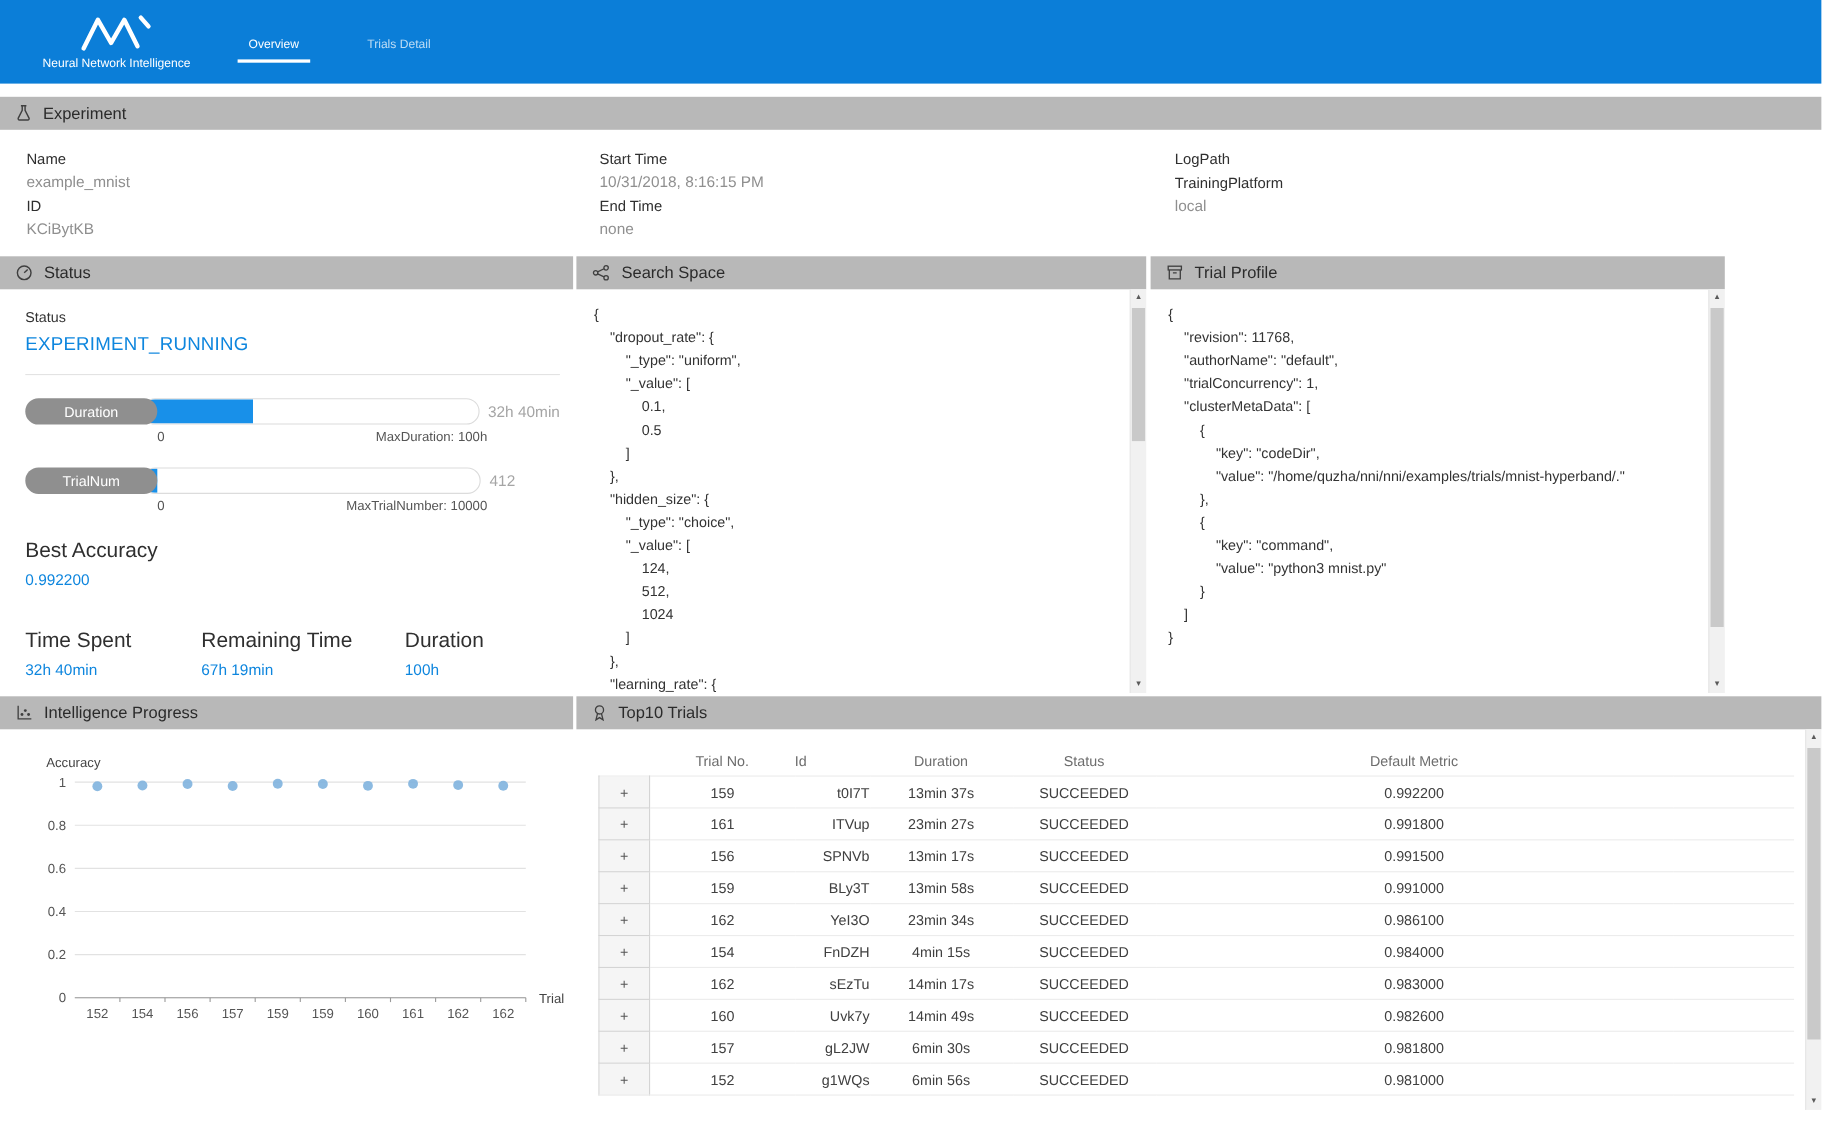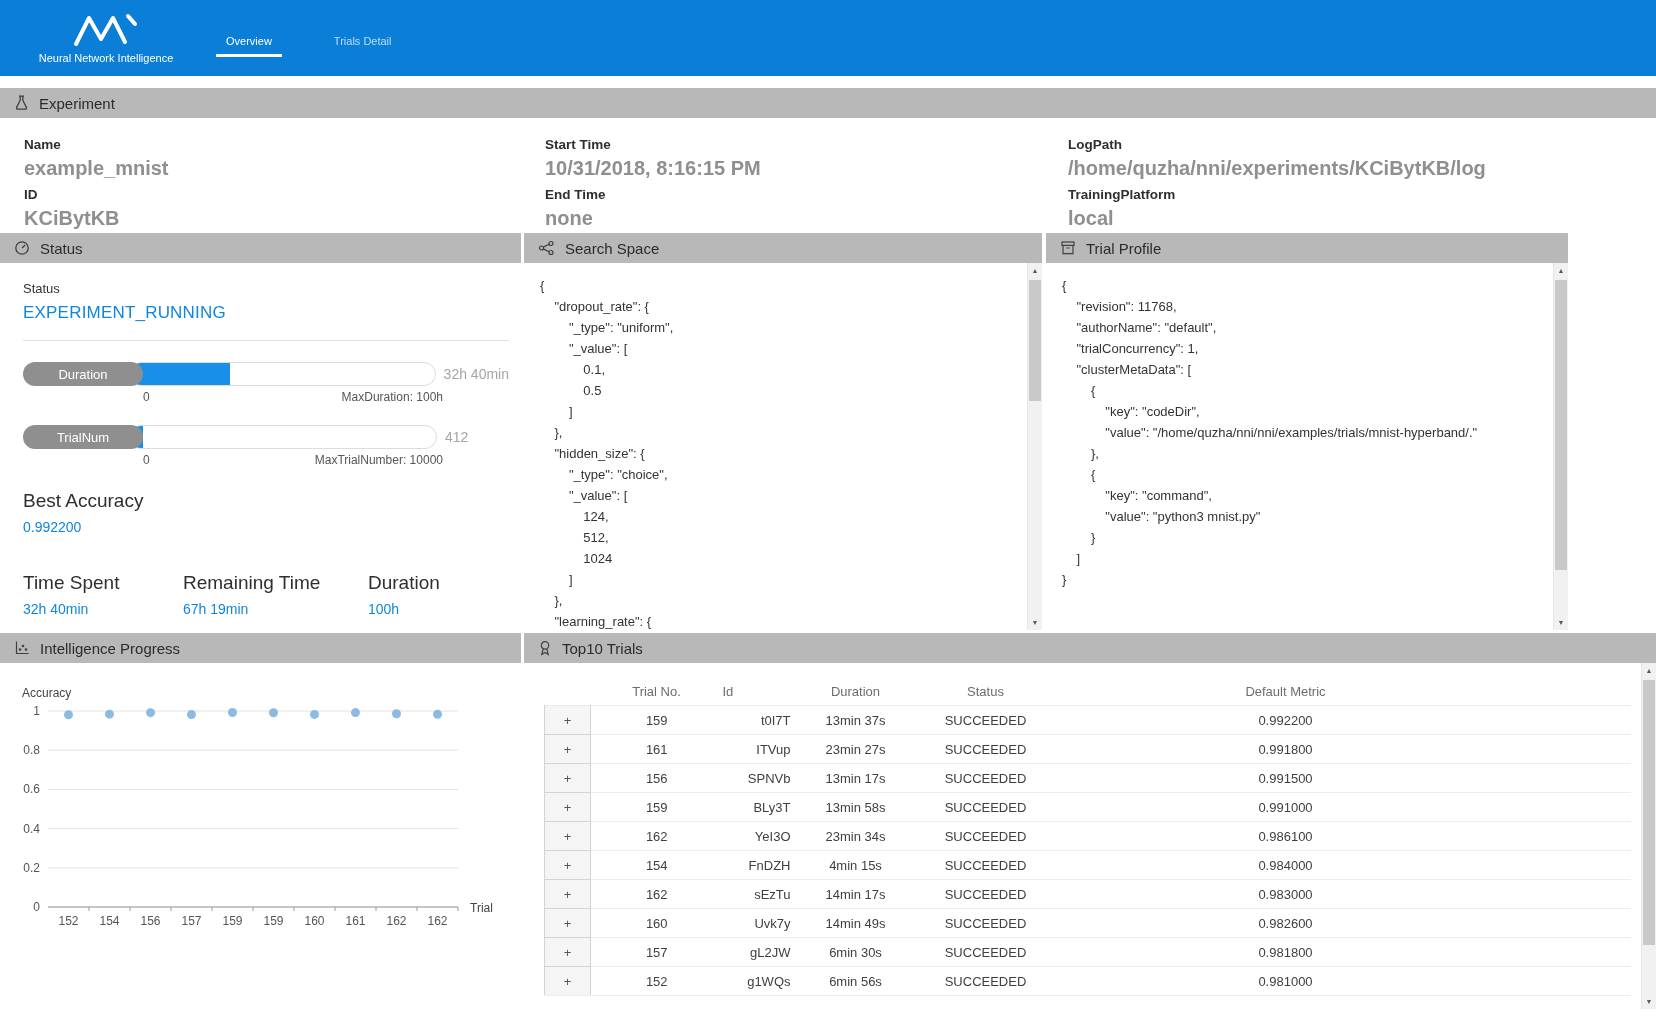--- a/index.html
+++ b/index.html
@@ -30,23 +30,23 @@
   .panel { position: absolute; background: #fff; }
   .panel-header {
     height: 30px; background: var(--gray-header, #b8b8b8);
     display: flex; align-items: center; gap: 10px; padding: 0 0 0 14px;
   }
   .panel-title { font-size: 15px; color: #2b2b2b; }
   .icon { display: flex; align-items: center; }
 
   
   #experiment-panel { top: 88px; left: 0; width: 1656px; height: 143px; }
-  .exp-grid { display: grid; grid-template-columns: 521px 523px 1fr; padding: 12px 0 0 24px; font-weight: bold; }
+  .exp-grid { display: grid; grid-template-columns: 521px 523px 1fr; padding: 12px 0 0 24px; }
   .f-label { font-size: 13.5px; color: #2f2f2f; margin: 7px 0 5px; }
-  .f-value { font-size: 20px; color: #8f8f8f; margin: 0 0 3px; }
+  .f-value { font-size: 14px; color: #8f8f8f; margin: 0 0 3px; }
 
   
   #status-panel { top: 233px; left: 0; width: 521px; height: 397px; }
   .status-body { padding: 18px 12px 0 23px; }
   .status-top { border-bottom: 1px solid #e3e3e3; padding-bottom: 17px; }
   .status-field-label { font-size: 13px; color: #333; }
   .status-value { font-size: 17px; color: var(--accent, #0e86de); margin-top: 7px; letter-spacing: 0.2px; }
   .pbar { display: flex; align-items: center; margin-top: 21px; }
   .pchip {
     width: 120px; height: 24px; background: #8f8f8f; color: #fff; font-size: 13px;
@@ -83,21 +83,21 @@
   }
   .vs-btn { height: 15px; flex: none; display: flex; align-items: center; justify-content: center; font-size: 7px; color: #5a5a5a; cursor: pointer; }
   .vs-track { flex: 1; position: relative; }
   .vs-thumb { position: absolute; left: 1px; right: 1px; background: #c9c9c9; cursor: pointer; }
   .thumb-a { top: 2px; height: 36%; }
   .thumb-b { top: 2px; height: 86%; }
   .thumb-c { top: 2px; height: 84%; }
 
   
   #opt-panel { top: 633px; left: 0; width: 521px; height: 376px; }
-  .chart-body { padding: 22px 0 0 0; }
+  .chart-body { padding: 22px 0 0 20px; }
   .tick { font-size: 12px; fill: #555; font-family: "Liberation Sans", sans-serif; }
   .axis-label { font-size: 12px; fill: #444; font-family: "Liberation Sans", sans-serif; }
 
   
   #top-panel { top: 633px; left: 524px; width: 1132px; height: 376px; }
   .table-wrap { padding: 16px 26px 0 20px; }
   table.trials { border-collapse: collapse; table-layout: fixed; width: 1086px; font-size: 13px; }
   table.trials th { font-weight: normal; color: #6d6d6d; padding: 5px 0 6px; }
   table.trials td { padding: 3px 0; border-top: 1px solid #ececec; color: #404040; height: 24px; }
   table.trials tr:last-child td { border-bottom: 1px solid #ececec; }
@@ -142,21 +142,20 @@
       <div class="f-value">KCiBytKB</div>
     </div>
     <div>
       <div class="f-label">Start Time</div>
       <div class="f-value">10/31/2018, 8:16:15 PM</div>
       <div class="f-label">End Time</div>
       <div class="f-value">none</div>
     </div>
     <div>
       <div class="f-label">LogPath</div>
-      <div class="f-value">/home/quzha/nni/experiments/KCiBytKB/log</div>
       <div class="f-label">TrainingPlatform</div>
       <div class="f-value">local</div>
     </div>
   </div>
 </section>
 
 <section class="panel" id="status-panel">
   <div class="panel-header">
     <span class="icon">
       <svg width="16" height="16" viewBox="0 0 16 16">

